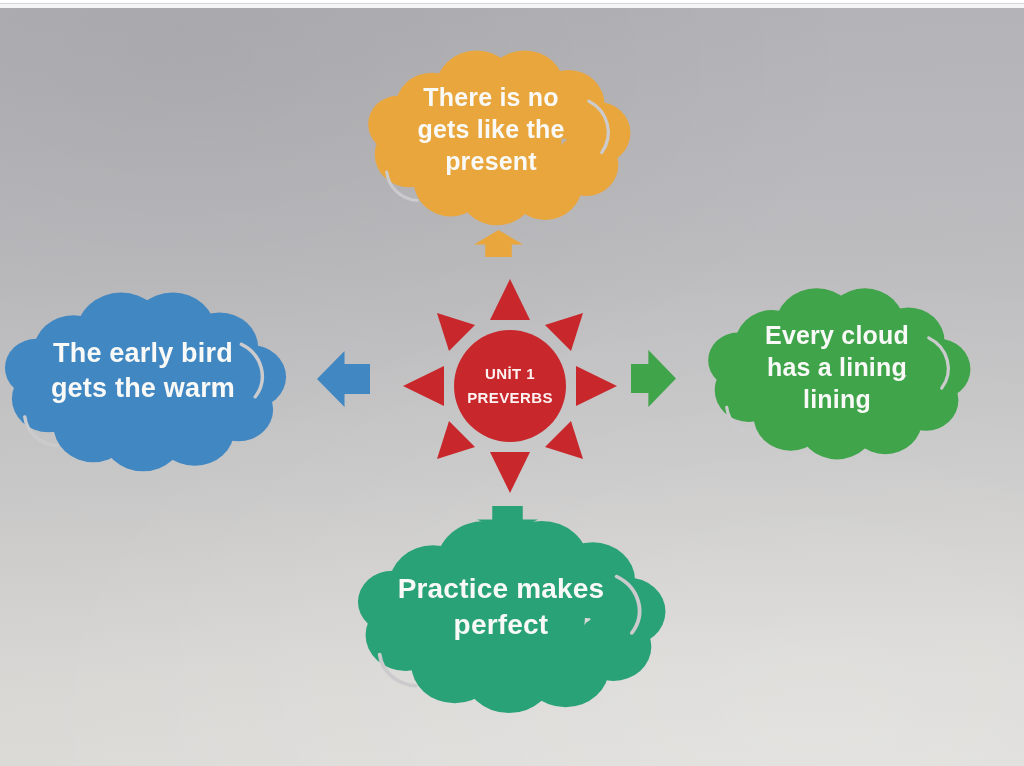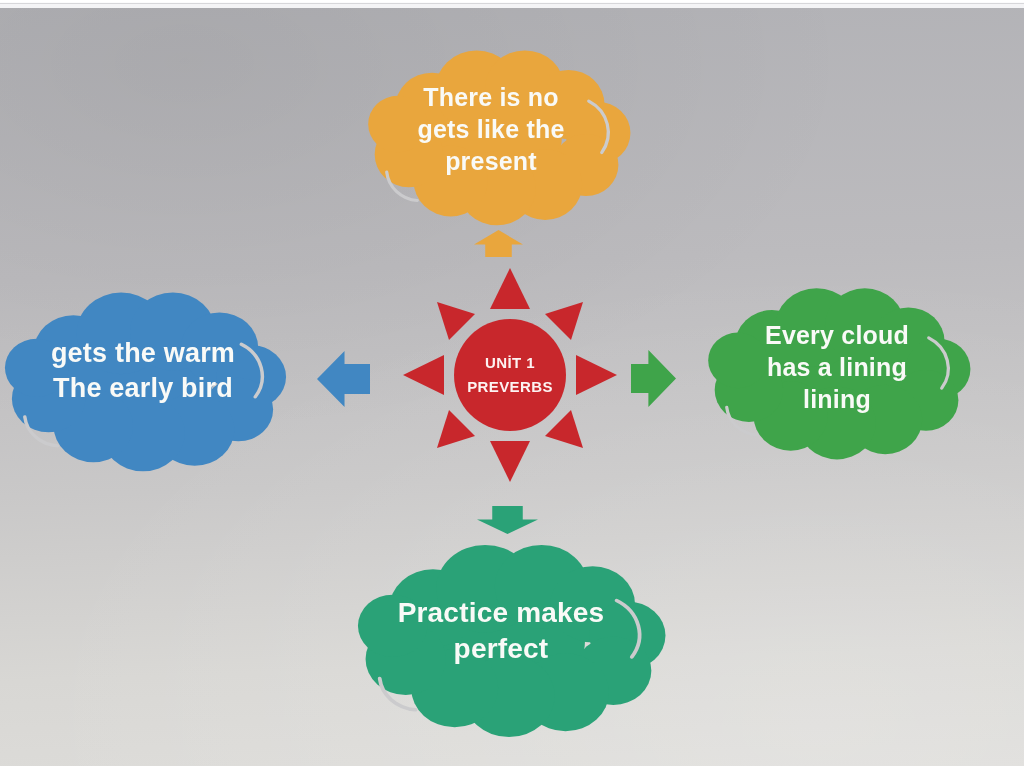--- a/index.html
+++ b/index.html
@@ -24,28 +24,28 @@
   .cloud-node { position:absolute; }
   .cloud-svg { position:absolute; inset:0; width:100%; height:100%; }
   .cloud-text {
     position:absolute; inset:0;
     display:flex; flex-direction:column; align-items:center; justify-content:center;
     text-align:center; color:#f9faf7; font-weight:600; letter-spacing:0.2px;
   }
   .cloud-node.top    { left:358px; top:46px;  width:278px; height:182px; }
   .cloud-node.left   { left:-6px;  top:288px; width:298px; height:186px; }
   .cloud-node.right  { left:698px; top:284px; width:278px; height:178px; }
-  .cloud-node.bottom { left:346px; top:540px; width:326px; height:200px; }
+  .cloud-node.bottom { left:346px; top:516px; width:326px; height:200px; }
 
   .top    .cloud-text { font-size:25px; line-height:1.28; padding:0 26px 16px 14px; }
   .left   .cloud-text { font-size:27px; line-height:1.3;  padding:0 8px 20px 8px; }
   .right  .cloud-text { font-size:25px; line-height:1.28; padding:0 8px 12px 8px; }
   .bottom .cloud-text { font-size:28px; line-height:1.3;  padding:0 24px 18px 8px; }
 
-  .sun-wrap { position:absolute; left:395px; top:260px; width:230px; height:230px; }
+  .sun-wrap { position:absolute; left:395px; top:271px; width:230px; height:230px; }
   .sun-svg  { position:absolute; inset:0; width:100%; height:100%; }
   .sun-text {
     position:absolute; inset:0;
     display:flex; flex-direction:column; align-items:center; justify-content:center;
     color:#fdf3f2; font-size:15px; font-weight:700; line-height:1.62;
     letter-spacing:0.4px; text-align:center;
   }
 
   .arrow { position:absolute; }
   .arrow svg { display:block; width:100%; height:100%; }
@@ -90,22 +90,22 @@
       <div>gets like the</div>
       <div>present</div>
     </div>
   </div>
 
   <div class="cloud-node left">
     <svg class="cloud-svg" viewBox="0 0 300 205" preserveAspectRatio="none">
       <use href="#cloud" fill="#4187c2"></use>
     </svg>
     <div class="cloud-text">
+      <div>The early bird</div>
       <div>gets the warm</div>
-      <div>The early bird</div>
     </div>
   </div>
 
   <div class="cloud-node right">
     <svg class="cloud-svg" viewBox="0 0 300 205" preserveAspectRatio="none">
       <use href="#cloud" fill="#3fa44a"></use>
     </svg>
     <div class="cloud-text">
       <div>Every cloud</div>
       <div>has a lining</div>

